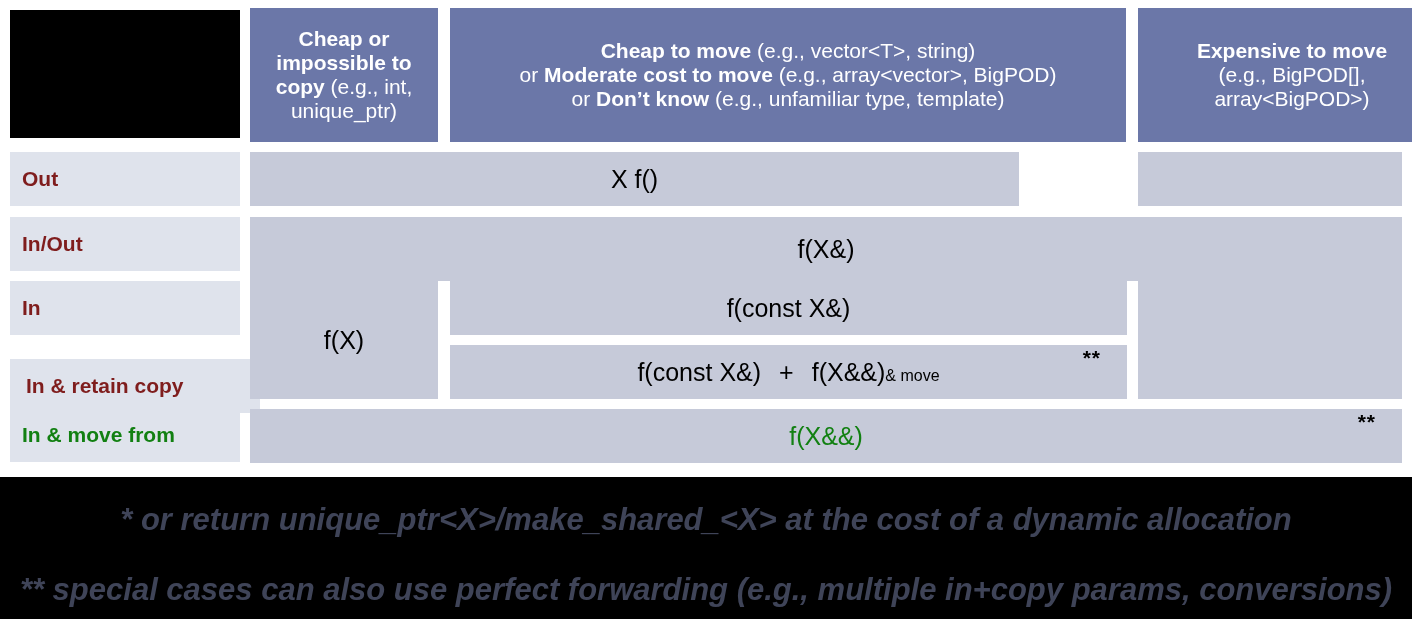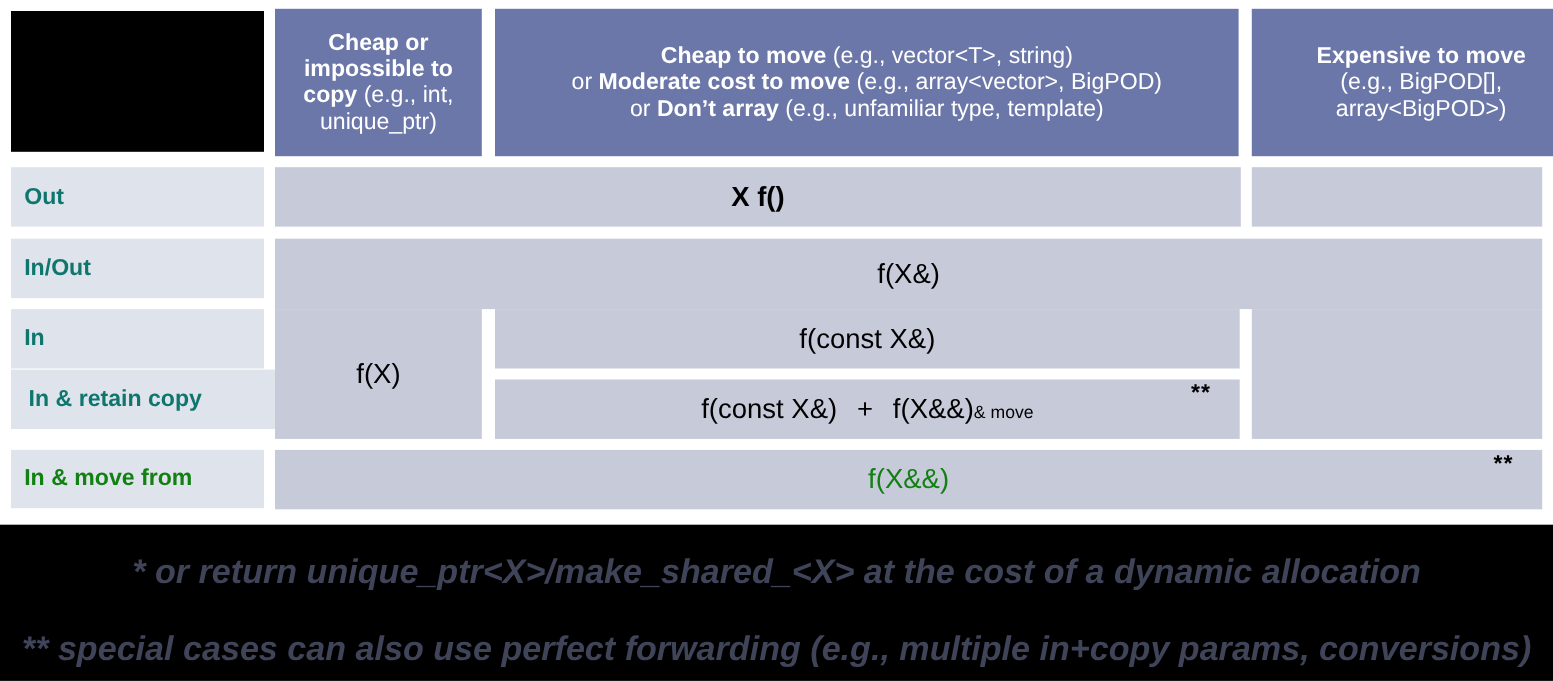--- a/index.html
+++ b/index.html
@@ -39,21 +39,21 @@
     font-weight: 400;
   }
   .hdr b { font-weight: bold; }
 
   .hdr-black {
     background: #000000;
   }
 
   .rowlabel {
     background: #DFE3EC;
-    color: #0f766e;
+    color: #7f1d1d;
     font-weight: bold;
     font-size: 21px;
     justify-content: flex-start;
     text-align: left;
     padding-left: 12px;
   }
   .rowlabel.green { color: #128012; }
 
   .body-cell {
     background: #C6CAD9;
@@ -128,21 +128,21 @@
 
   <div class="cell hdr" style="left:450px; top:8px; width:676px; height:134px; flex-direction:column;">
     <div style="width:100%;text-align:center;">
       <div>
         <b>Cheap to move</b><span> (e.g., vector&lt;T&gt;, string)</span>
       </div>
       <div>
         <span>or </span><b>Moderate cost to move</b><span> (e.g., array&lt;vector&gt;, BigPOD)</span>
       </div>
       <div>
-        <span>or </span><b>Don’t array</b><span> (e.g., unfamiliar type, template)</span>
+        <span>or </span><b>Don’t know</b><span> (e.g., unfamiliar type, template)</span>
       </div>
     </div>
   </div>
 
   <div class="cell hdr" style="left:1138px; top:8px; width:308px; height:134px; flex-direction:column;">
     <div style="width:100%;">
       <div><b>Expensive to move</b></div>
       <div><span>(e.g., BigPOD[],</span></div>
       <div><span>array&lt;BigPOD&gt;)</span></div>
     </div>
@@ -153,29 +153,29 @@
   </div>
 
   <div class="cell rowlabel" style="left:10px; top:217px; width:230px; height:54px;text-align:right;">
     <span>In/Out</span>
   </div>
 
   <div class="cell rowlabel" style="left:10px; top:281px; width:230px; height:54px;">
     <span>In</span>
   </div>
 
-  <div class="cell rowlabel" style="left:10px; top:336px; width:250px; height:54px;padding-left:16px;">
+  <div class="cell rowlabel" style="left:10px; top:359px; width:250px; height:54px;padding-left:16px;">
     <span>In &amp; retain copy</span>
   </div>
 
   <div class="cell rowlabel green" style="left:10px; top:409px; width:230px; height:53px;">
     <span>In &amp; move from</span>
   </div>
 
-  <div class="cell body-cell" style="left:250px; top:152px; width:878px; height:54px;font-weight:bold;">
+  <div class="cell body-cell" style="left:250px; top:152px; width:769px; height:54px;">
     <span>X f()</span>
   </div>
 
   <div class="cell body-cell empty" style="left:1138px; top:152px; width:264px; height:54px;"></div>
 
   <div class="cell body-cell" style="left:250px; top:217px; width:1152px; height:64px;">
     <span>f(X&amp;)</span>
   </div>
 
   <div class="cell body-cell" style="left:250px; top:281px; width:188px; height:118px;">

